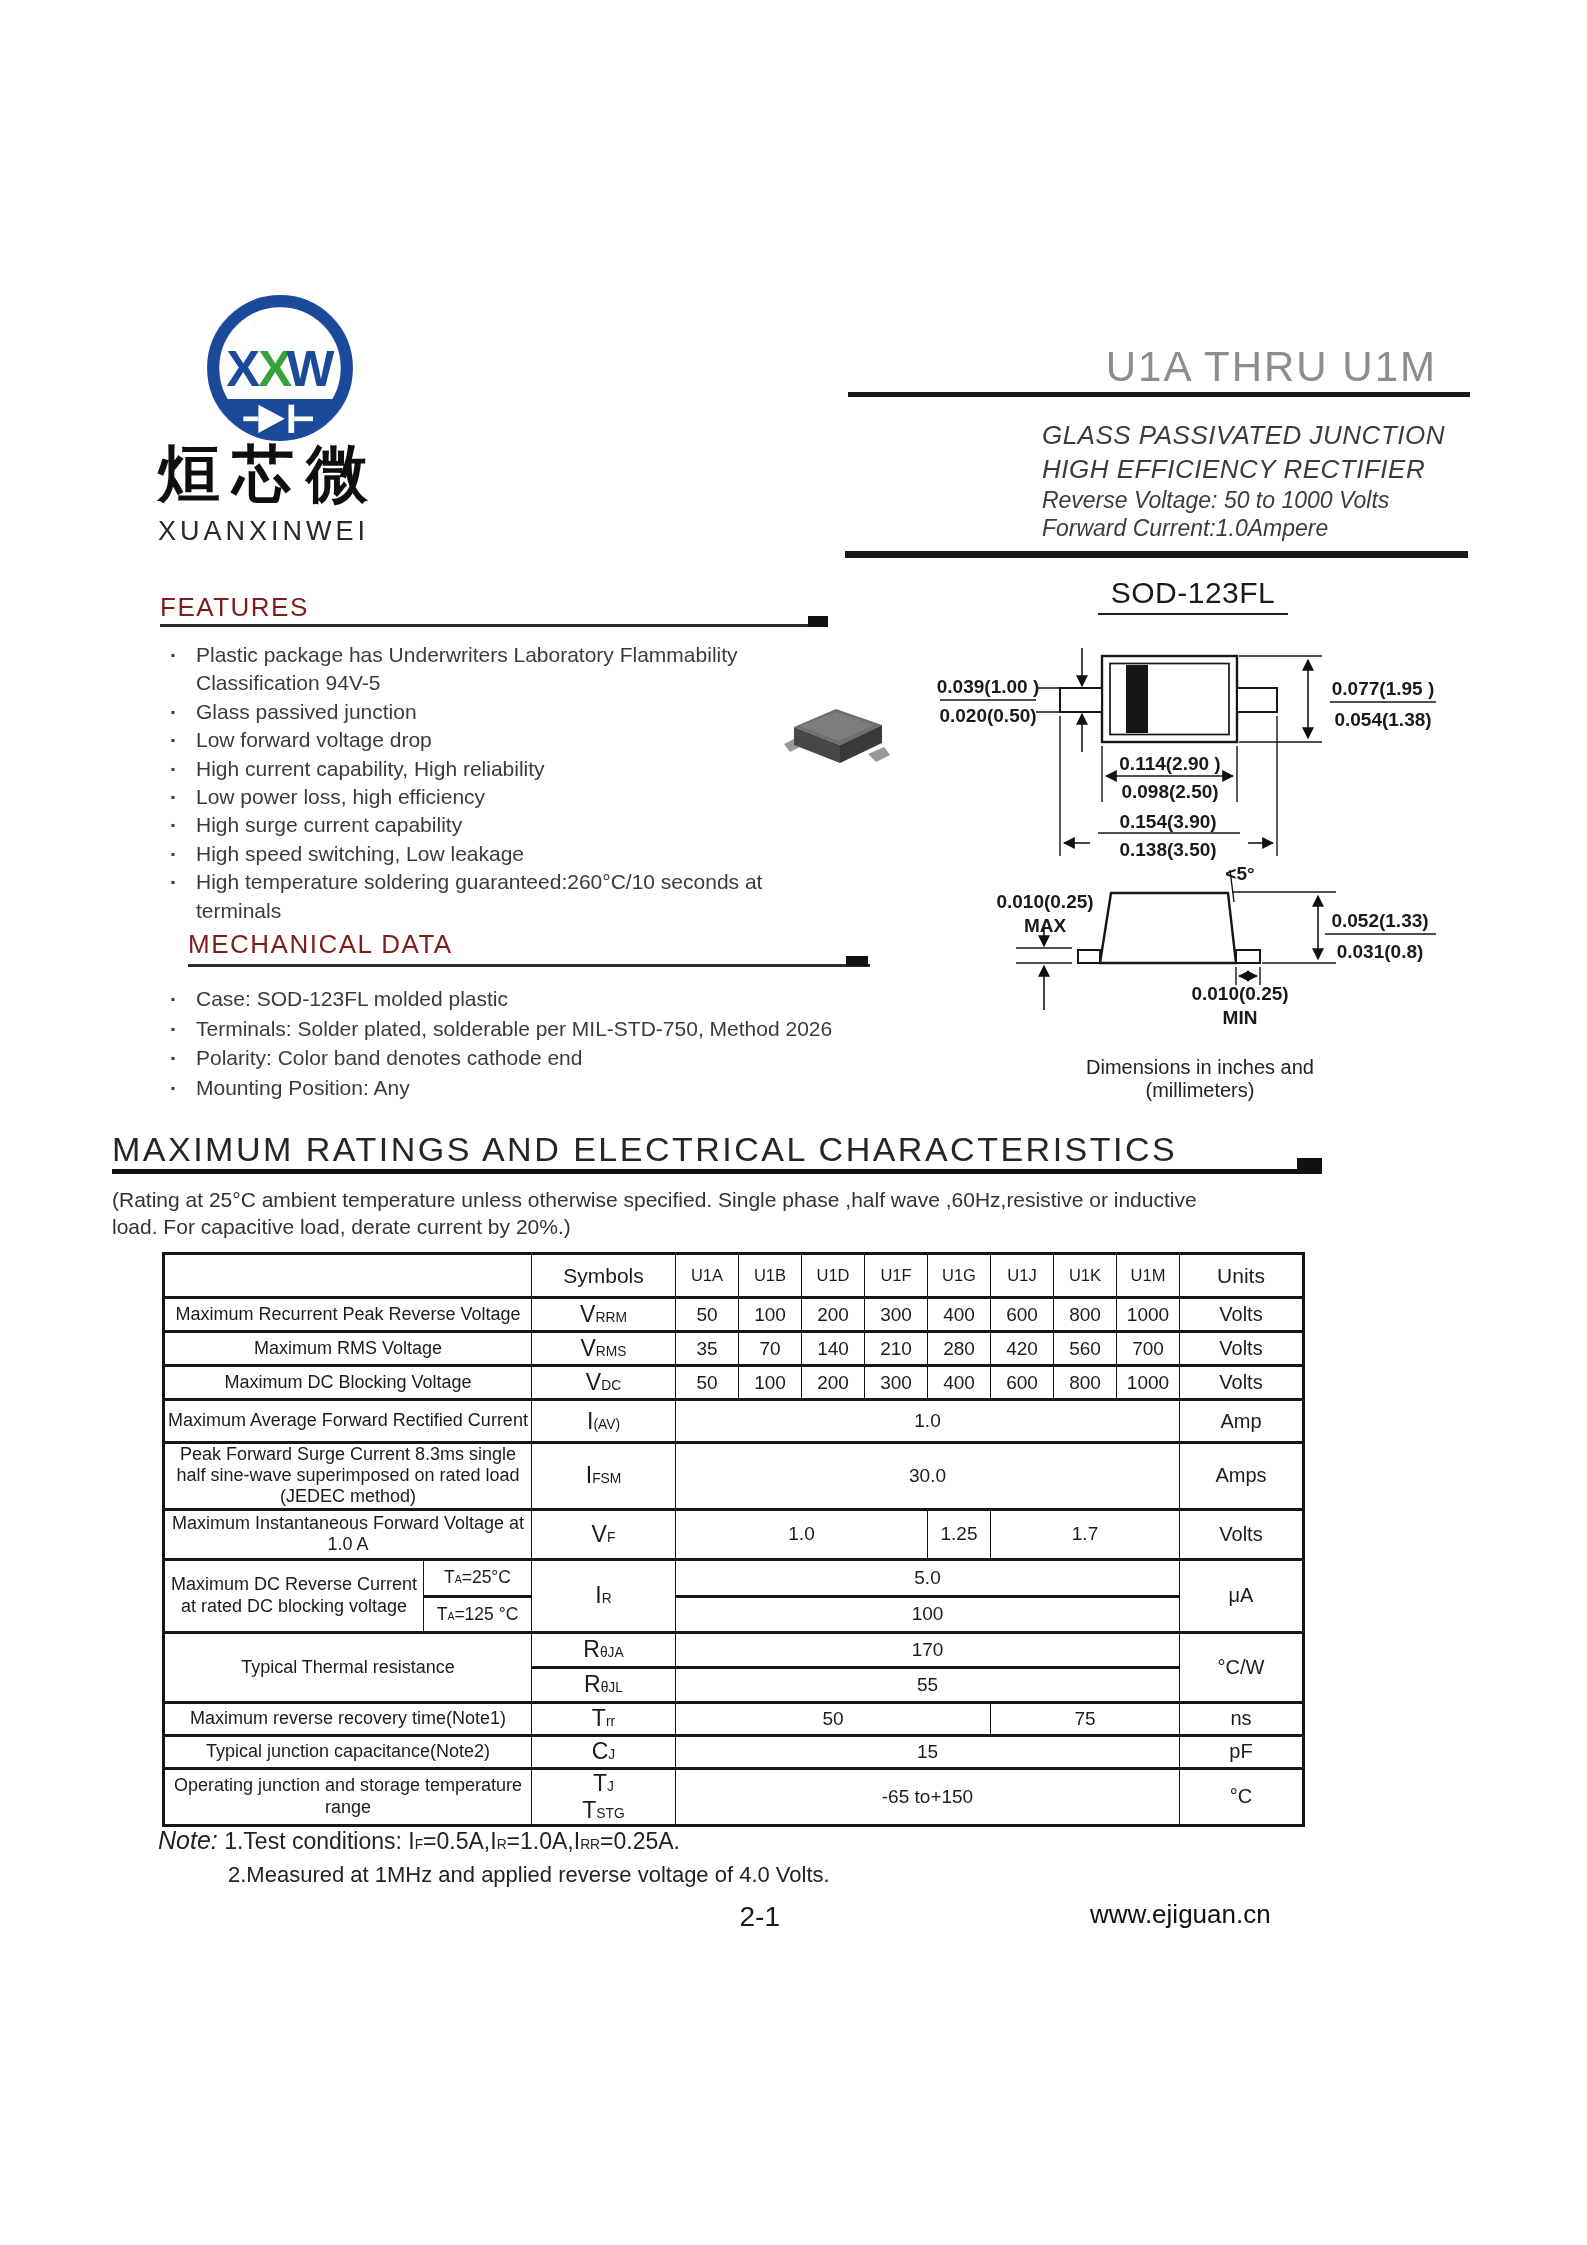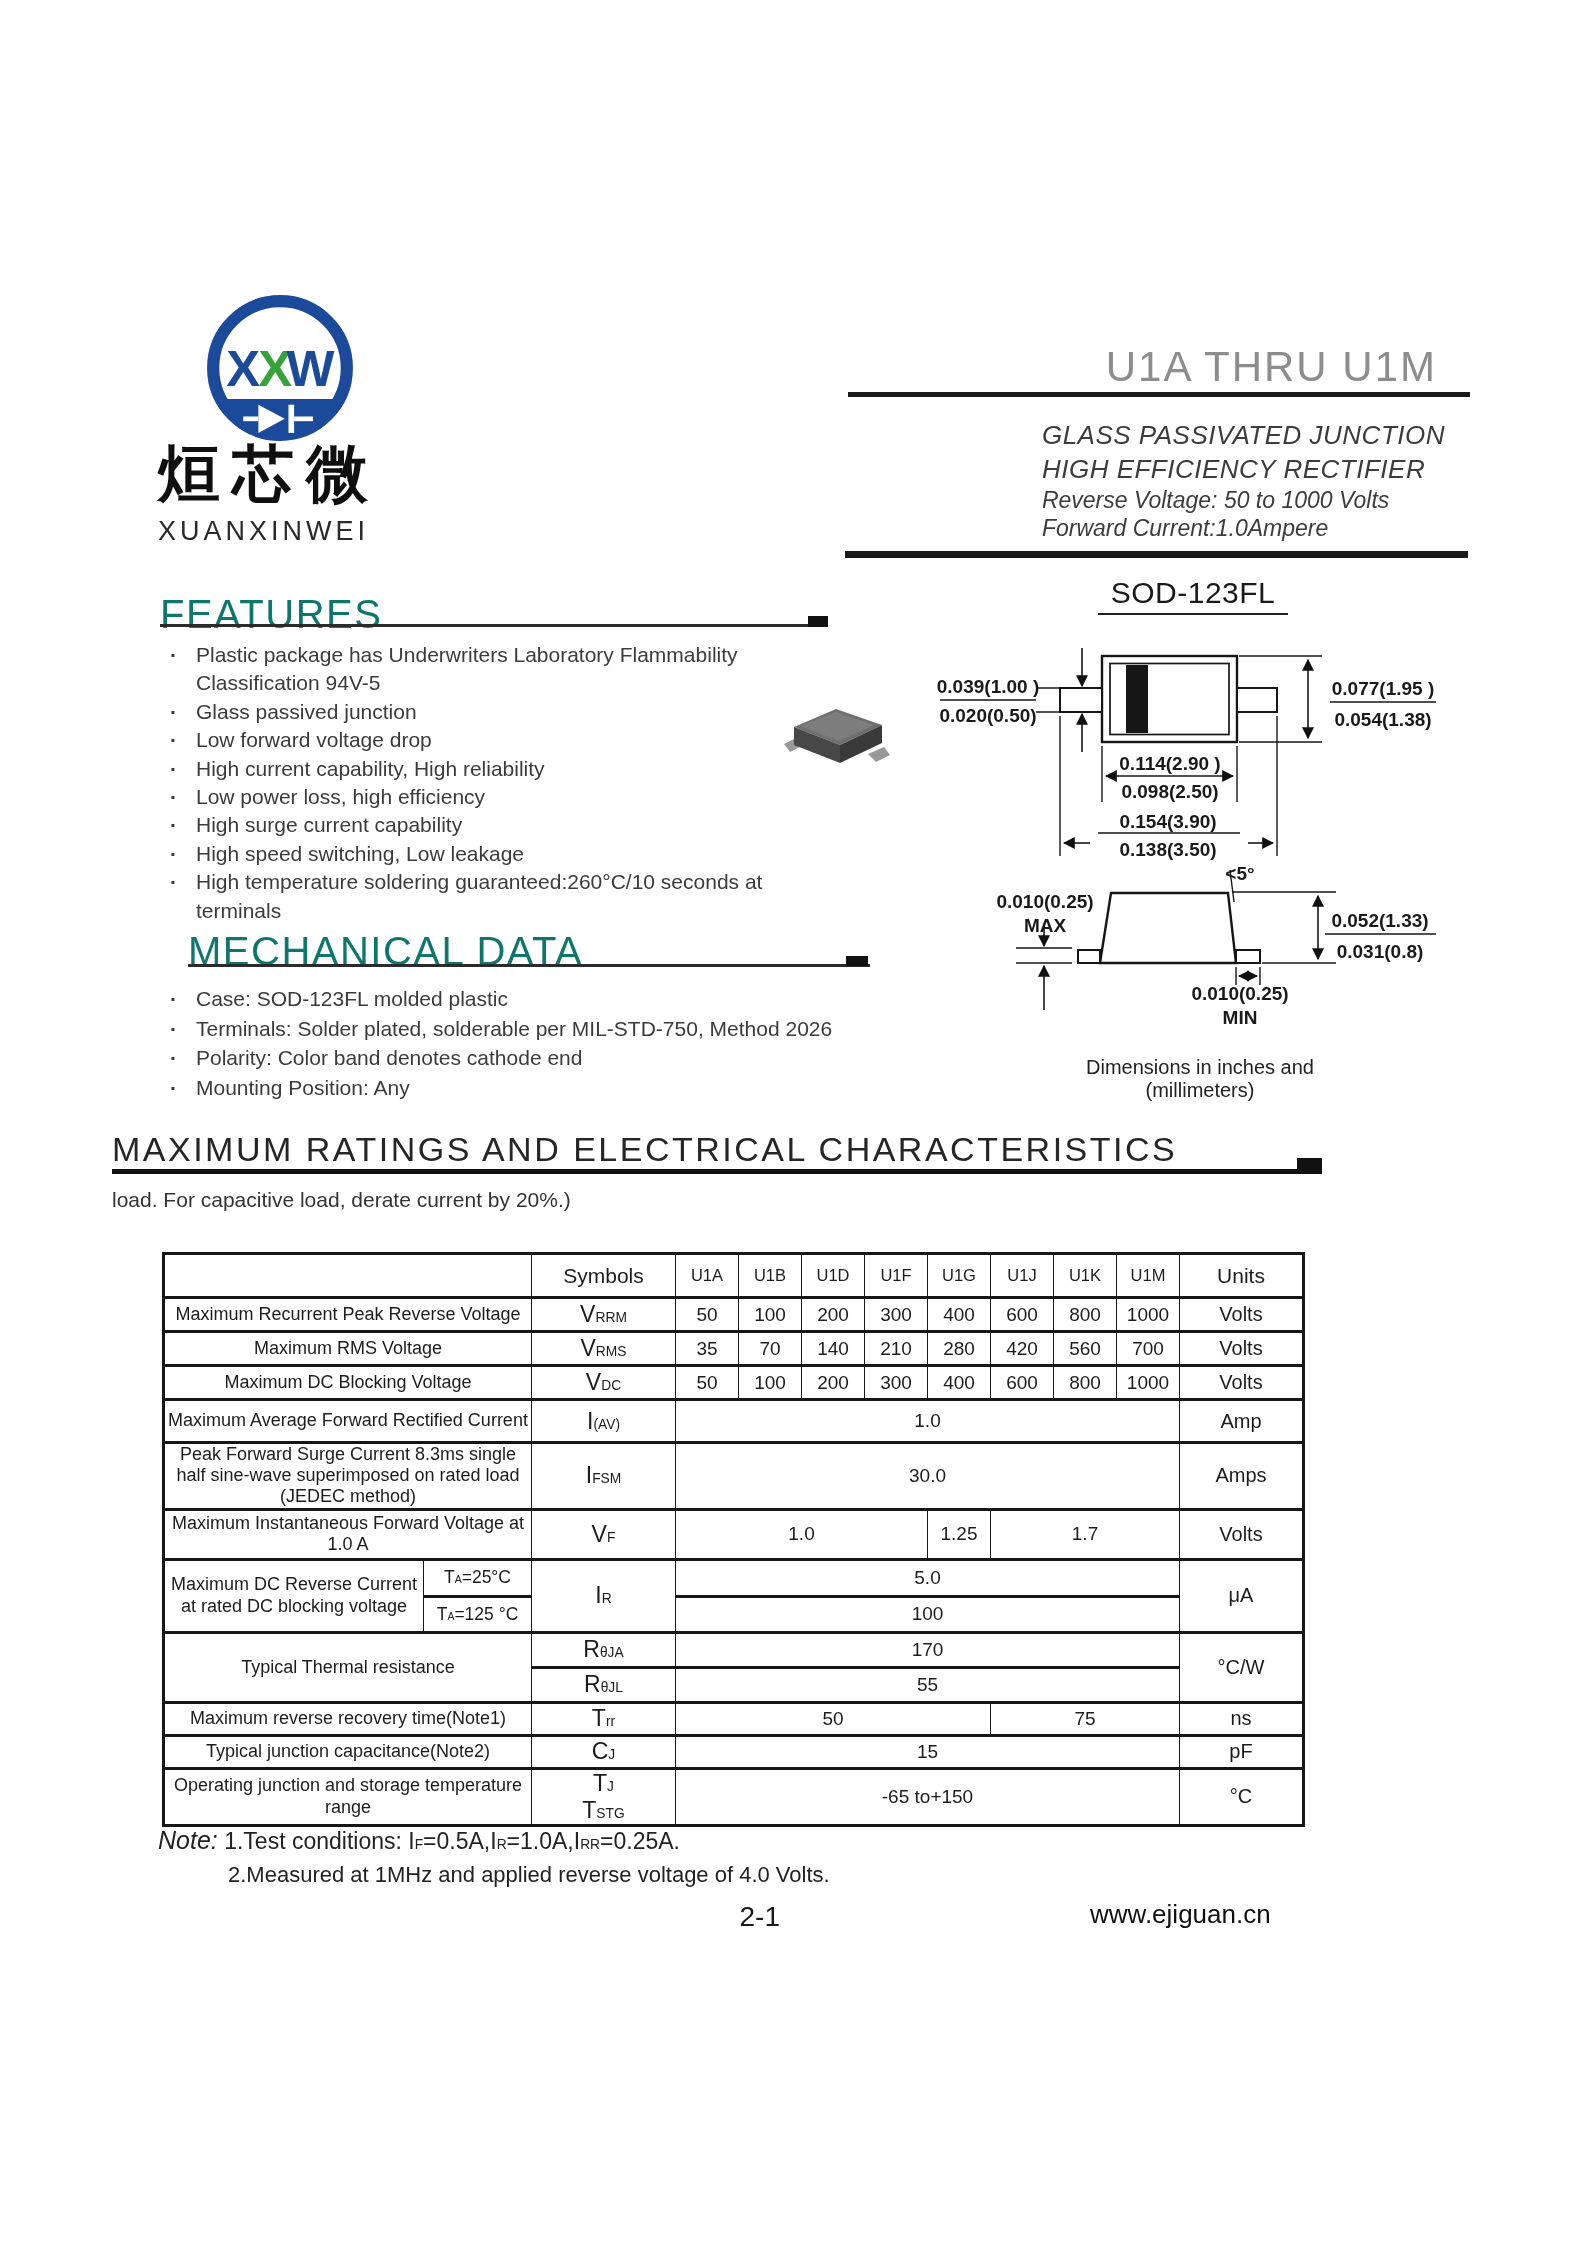--- a/index.html
+++ b/index.html
@@ -12,21 +12,21 @@
   .rule{background:#1a1a1a;}
   .type-block{top:418px;right:142px;text-align:left;color:#3c3c3c;font-style:italic;}
   .type-line{font-size:26px;line-height:34px;letter-spacing:0.5px;}
   .spec-line{font-size:23px;line-height:28px;}
 
   
   .cn-name{left:158px;top:440px;font-size:62px;font-weight:bold;letter-spacing:12px;color:#0f0f0f;line-height:1.1;}
   .en-name{left:158px;top:516px;font-size:27px;letter-spacing:4px;color:#2a2a2a;}
 
   
-  .sec-head{font-size:40px;letter-spacing:1.5px;color:#0f766e;white-space:nowrap;}
+  .sec-head{font-size:26px;letter-spacing:1.5px;color:#7f1d1d;white-space:nowrap;}
   .big-head{font-size:34px;letter-spacing:2.5px;color:#262626;white-space:nowrap;}
   .sq{background:#111;}
 
   
   .blist{list-style:none;margin:0;padding:0;font-size:21px;color:#3b3b3b;}
   .blist li{position:relative;padding-left:36px;}
   .blist li::before{content:"·";position:absolute;left:10px;top:0;font-weight:bold;color:#3b3b3b;}
   .feat-list li{line-height:28.4px;}
   .mech-list li{line-height:29.6px;}
 
@@ -206,20 +206,21 @@
     <text class="dim" x="1240" y="1000" text-anchor="middle">0.010(0.25)</text>
     <text class="dim" x="1240" y="1024" text-anchor="middle">MIN</text>
   </svg>
 
   <div class="abs pkg-caption">Dimensions in inches and (millimeters)</div>
 
   <div class="abs big-head" style="left:112px;top:1130px;">MAXIMUM RATINGS AND ELECTRICAL CHARACTERISTICS</div>
   <div class="abs rule" style="left:112px;top:1169px;width:1210px;height:5px;background:#111;"></div>
   <div class="abs sq" style="left:1297px;top:1158px;width:25px;height:12px;"></div>
   <div class="abs rating-note">
+    <div>(Rating at 25°C ambient temperature unless otherwise specified. Single phase ,half wave ,60Hz,resistive or inductive</div>
     <div>load. For capacitive load, derate current by 20%.)</div>
   </div>
 
   <table class="ratings">
     <colgroup>
       <col style="width:260px">
         <col style="width:108px">
         <col style="width:144px">
       <col style="width:63px">
         <col style="width:63px">

